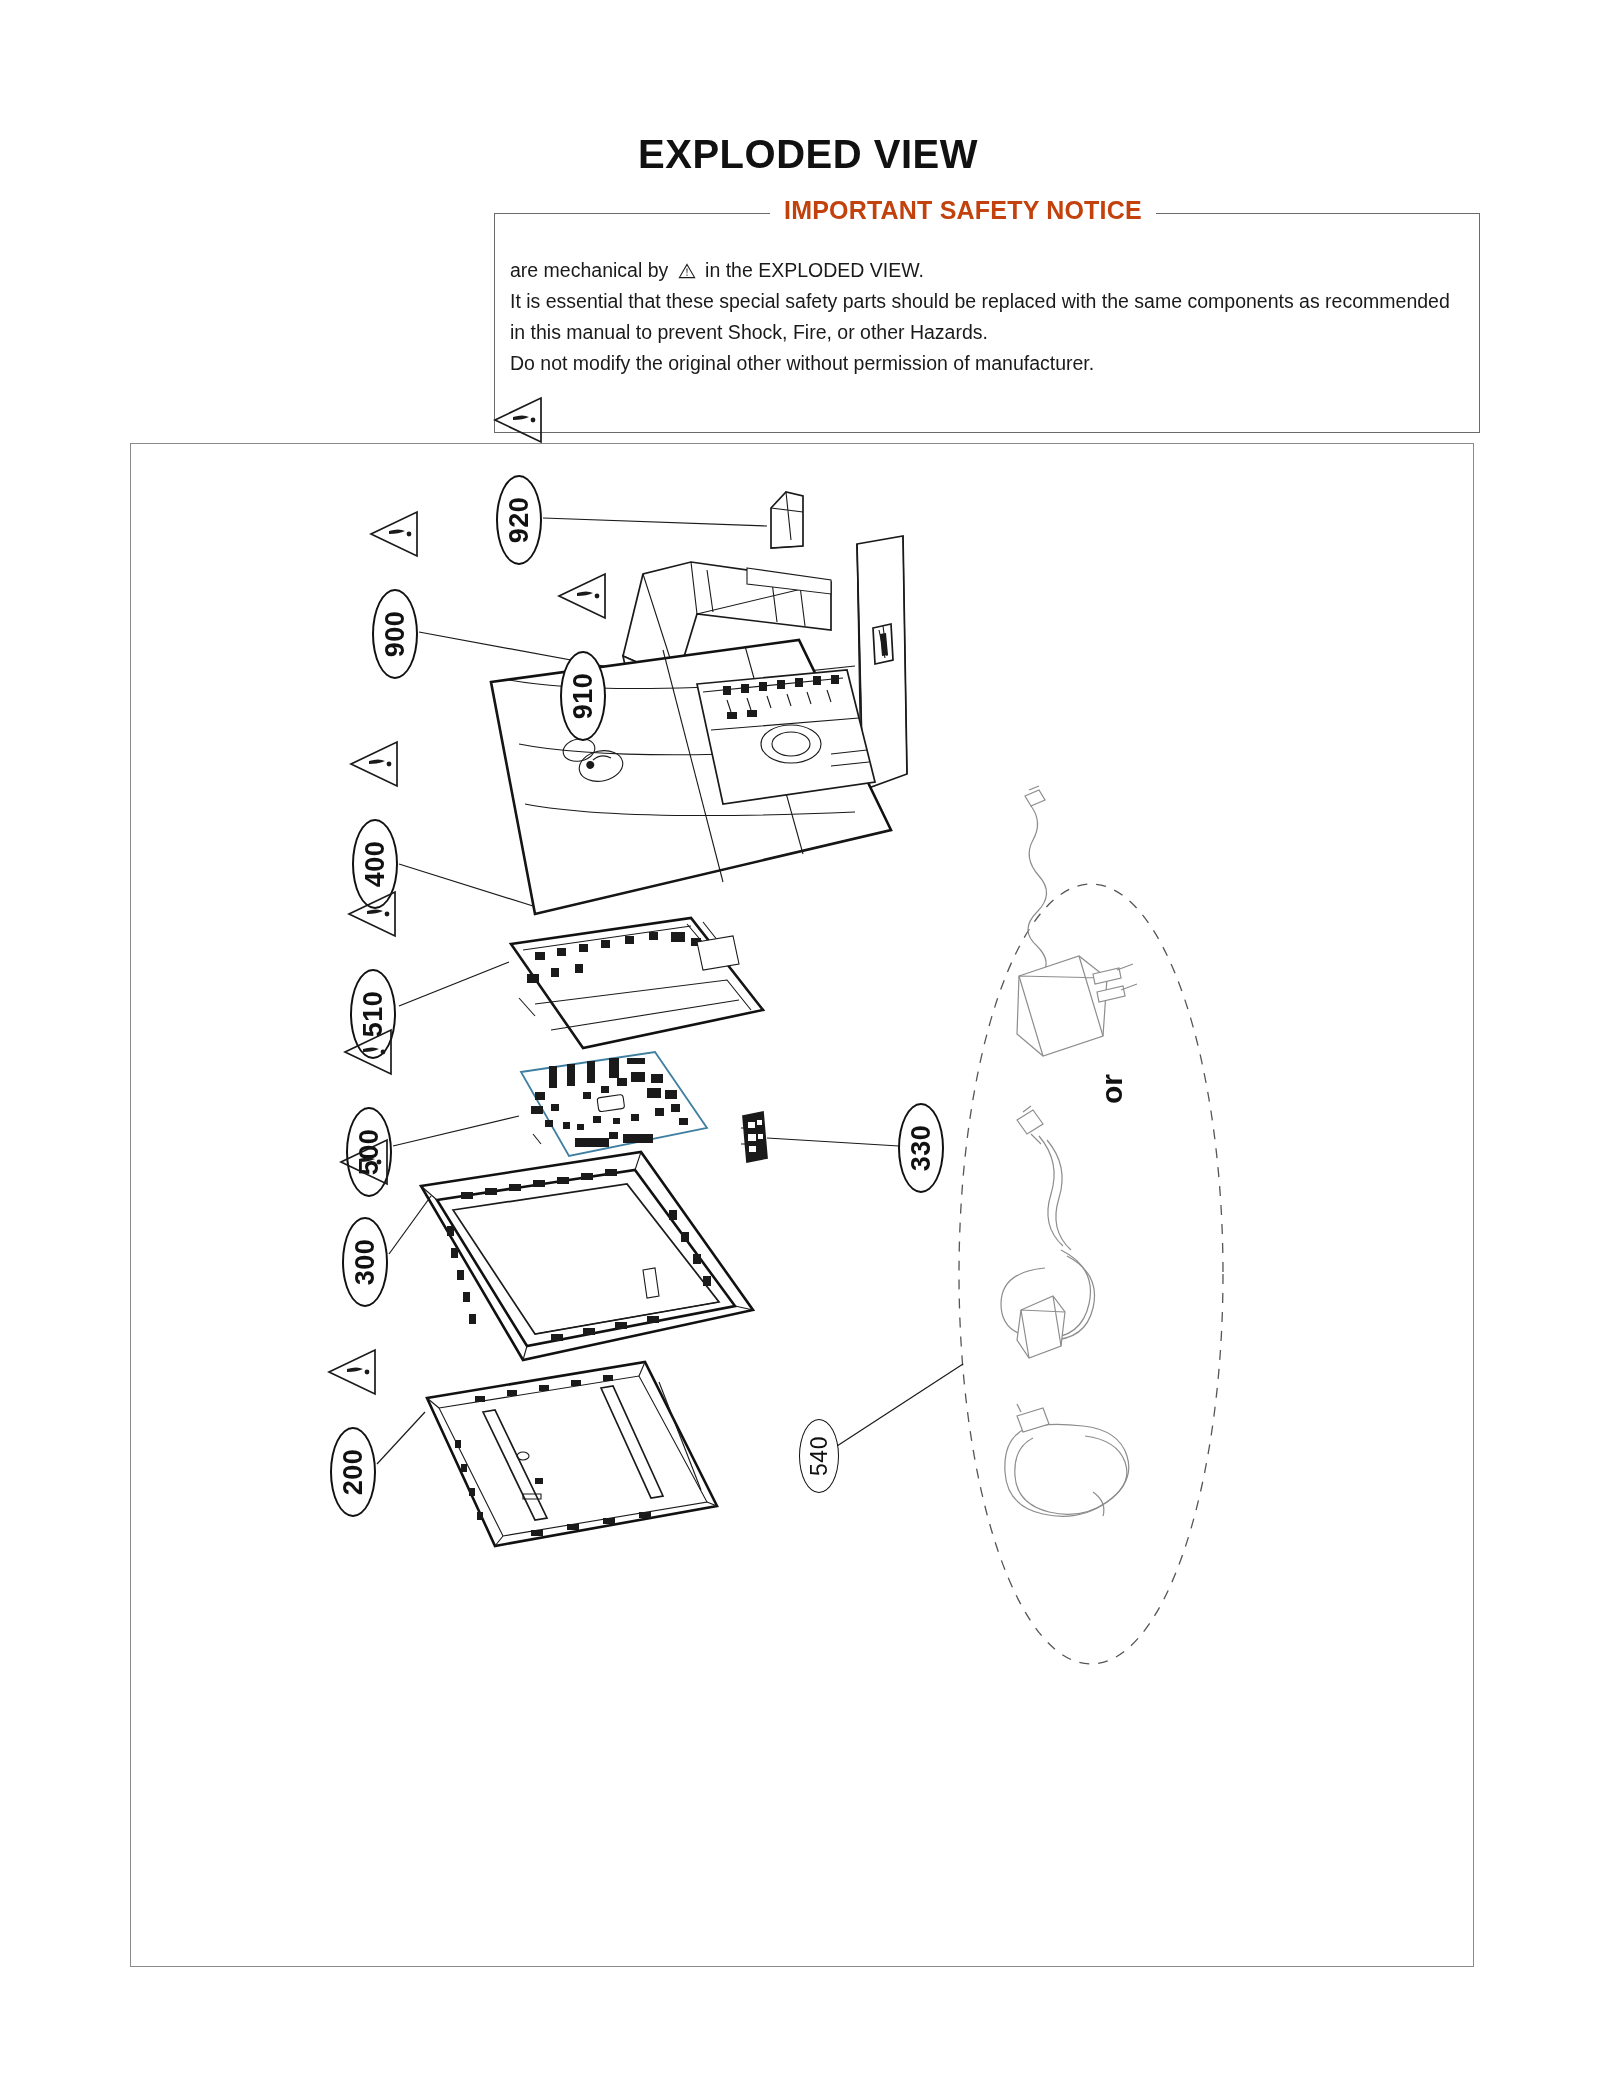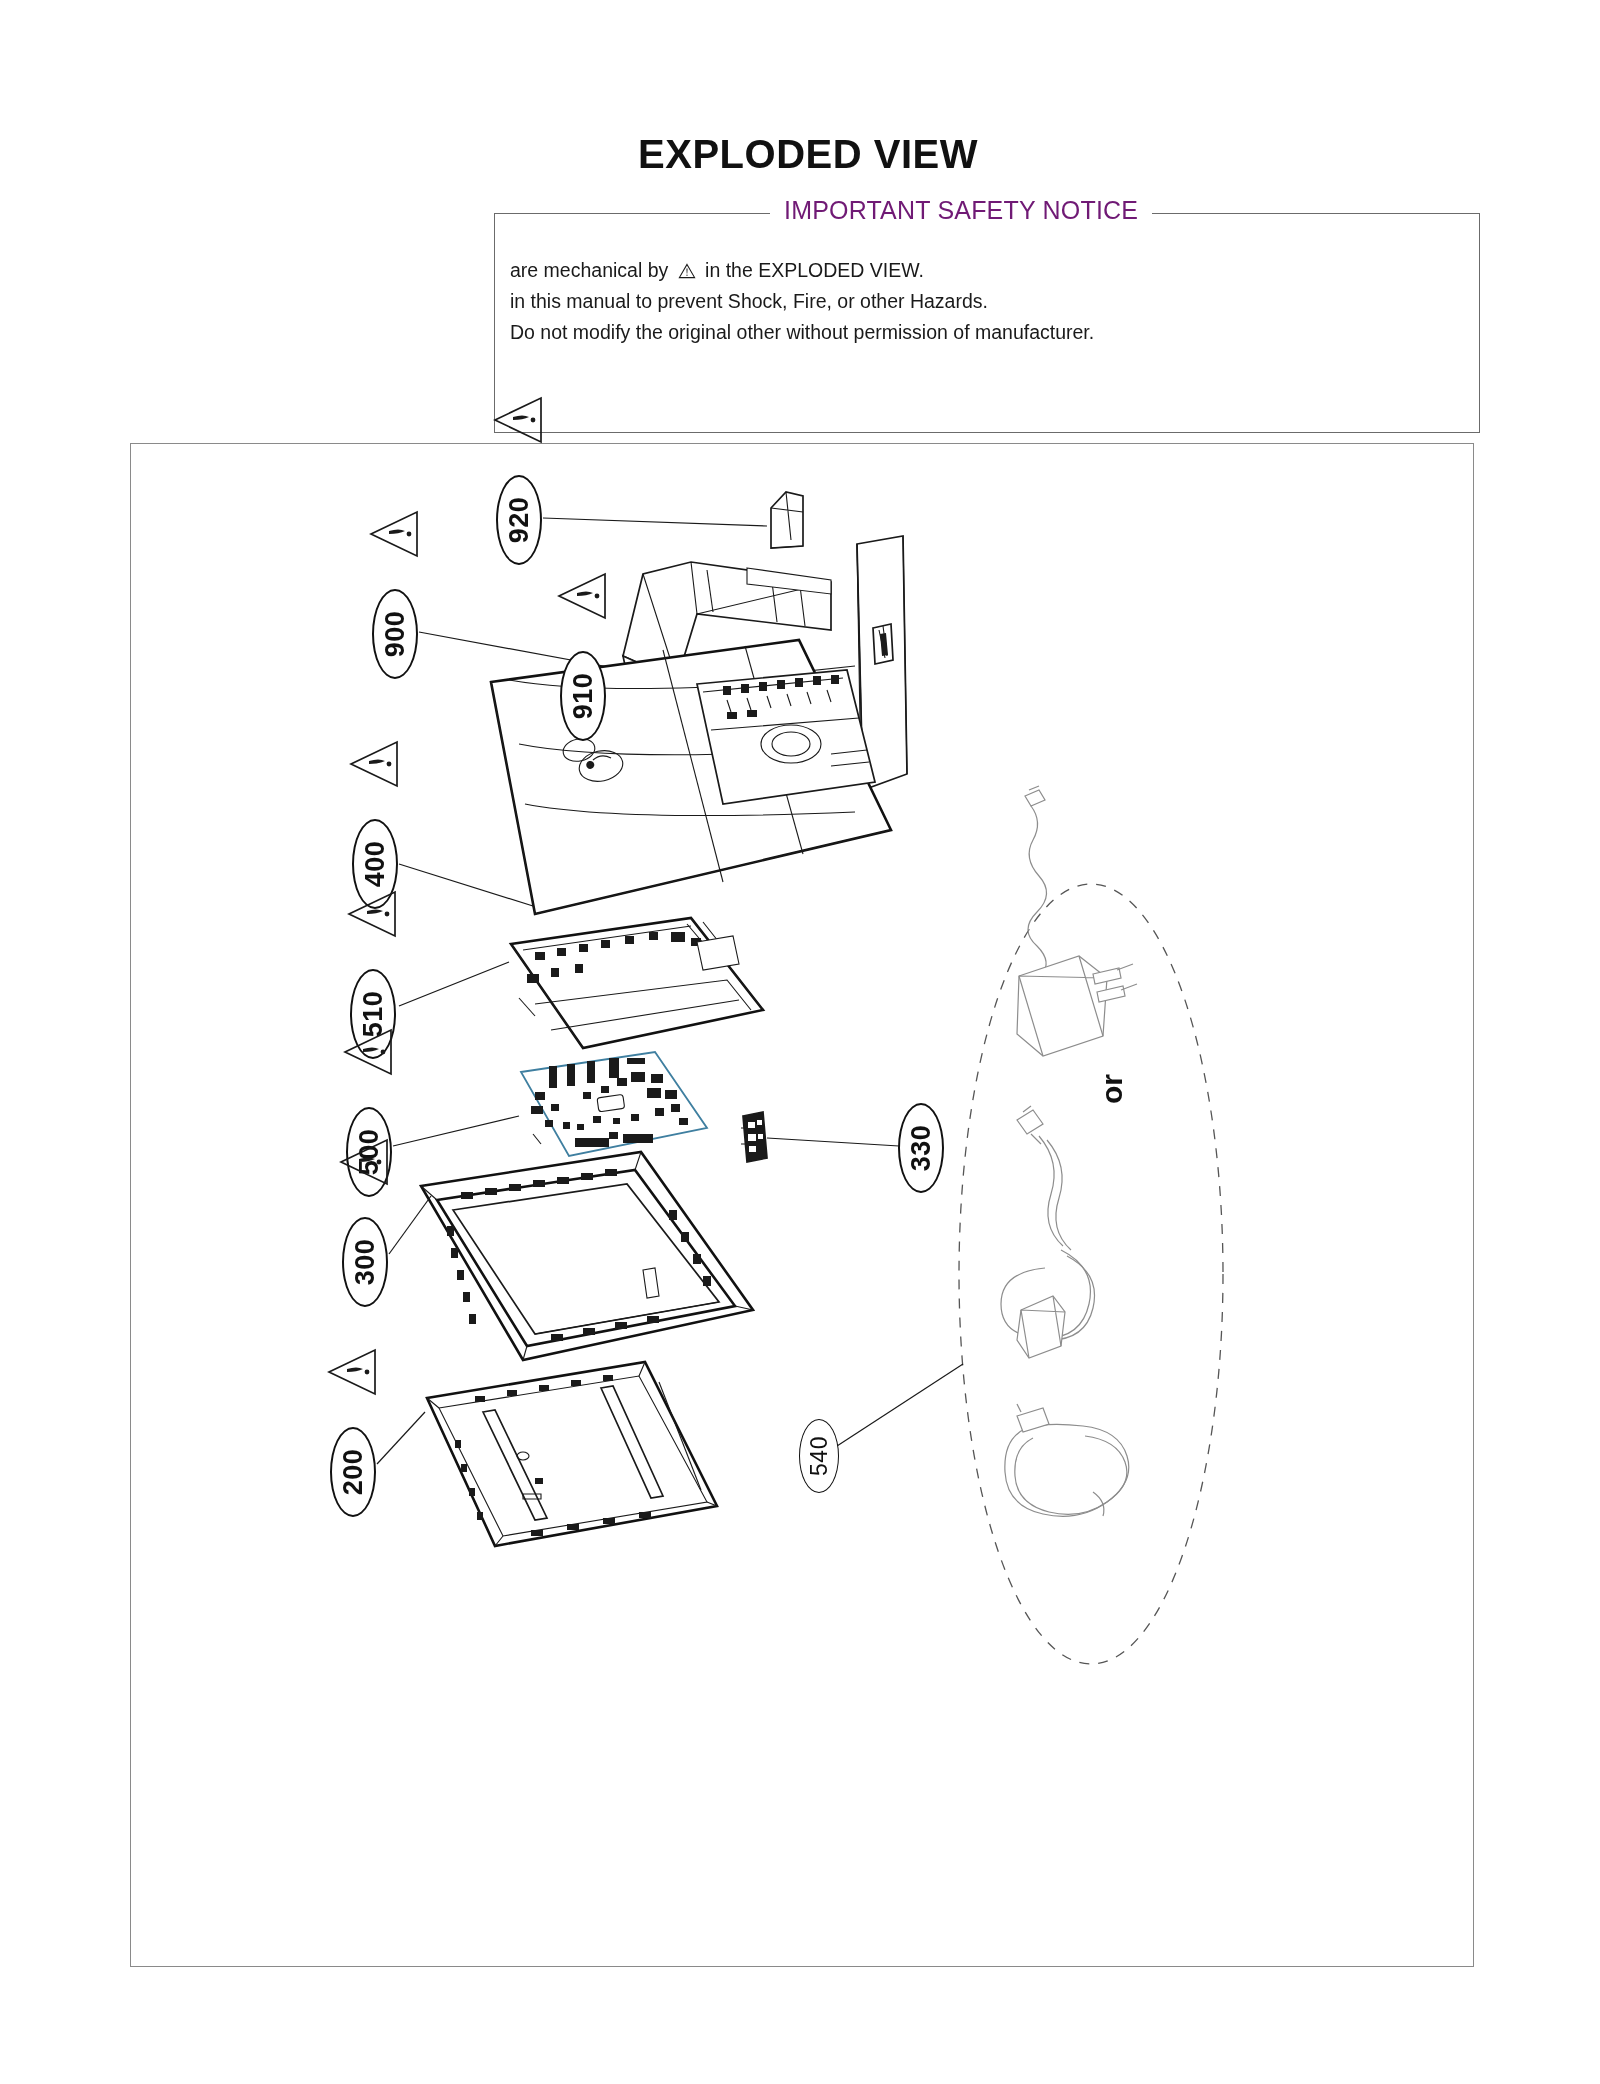--- a/index.html
+++ b/index.html
@@ -40,22 +40,22 @@
     box-sizing: border-box;
     background: #fff;
   }
   #safety-legend {
     position: absolute;
     left: 770px;
     top: 196px;
     background: #fff;
     padding: 0 14px;
     font-size: 25px;
-    font-weight: normal;
-    color: #701a75;
+    font-weight: bold;
+    color: #c2410c;
     letter-spacing: 0.2px;
     white-space: nowrap;
   }
   #safety-body {
     position: absolute;
     left: 510px;
     top: 255px;
     width: 960px;
     font-size: 19.5px;
     line-height: 31px;
@@ -173,20 +173,21 @@
     <span>are mechanical by</span>
     <span class="warn-inline">
       <svg width="18" height="16" viewBox="0 0 18 16" aria-hidden="true">
         <path class="ln-thin" d="M9 1.4 L16.6 14.6 L1.4 14.6 Z"></path>
         <path class="fill-blk" d="M8.45 5.4 h1.1 l-0.25 5.0 h-0.6 Z"></path>
         <circle class="fill-blk" cx="9" cy="12.2" r="0.62"></circle>
       </svg>
     </span>
     <span>in the  EXPLODED VIEW.</span>
   </div>
+  <div class="ln">It is essential that these special safety parts should be replaced with the same components as recommended</div>
   <div class="ln">in this manual to prevent Shock, Fire, or other Hazards.</div>
   <div class="ln">Do not modify the original other without permission of manufacturer.</div>
 </div>
 
 <div id="drawing-frame">
 
   <svg id="art" viewBox="0 0 1344 1524">
 
     <g>
       <path class="ln-med fill-w" d="M640 64 L655 48 L672 52 L672 102 L640 104 Z"></path>

